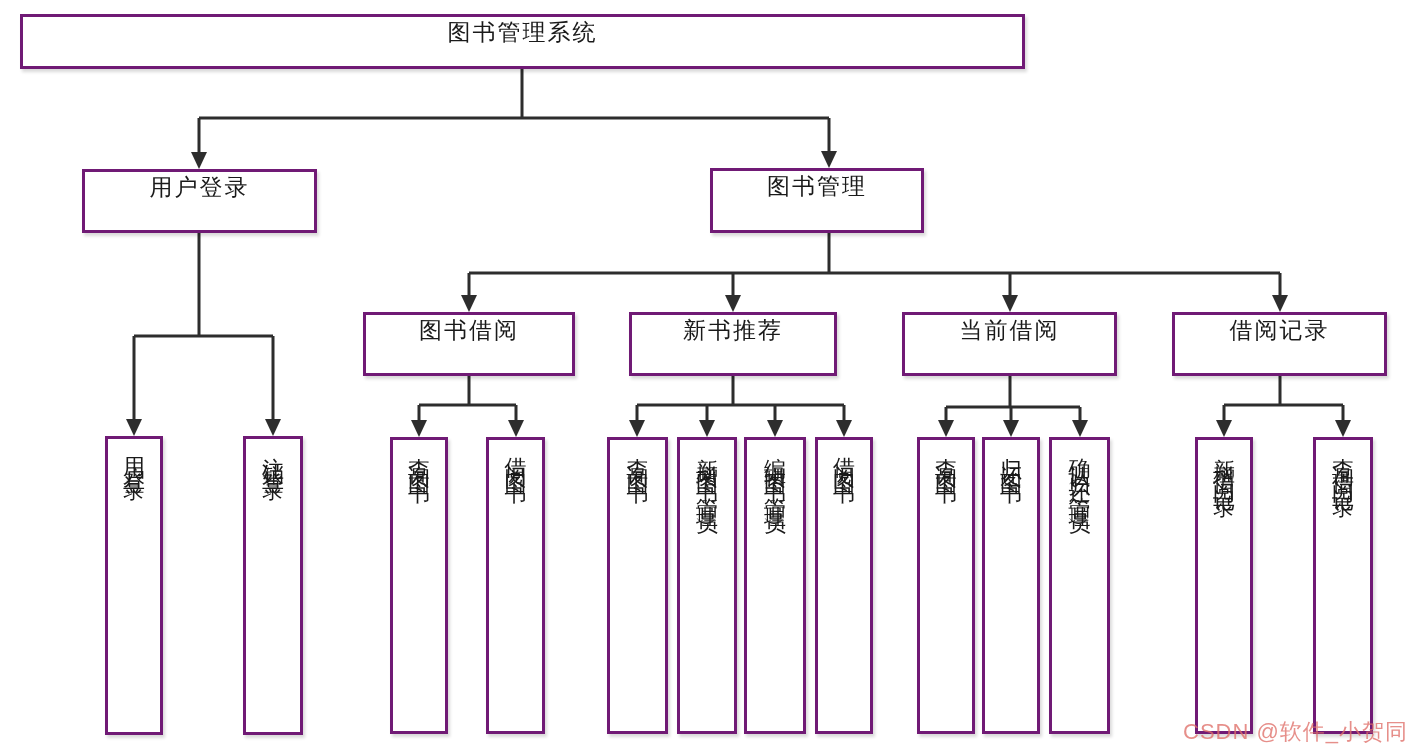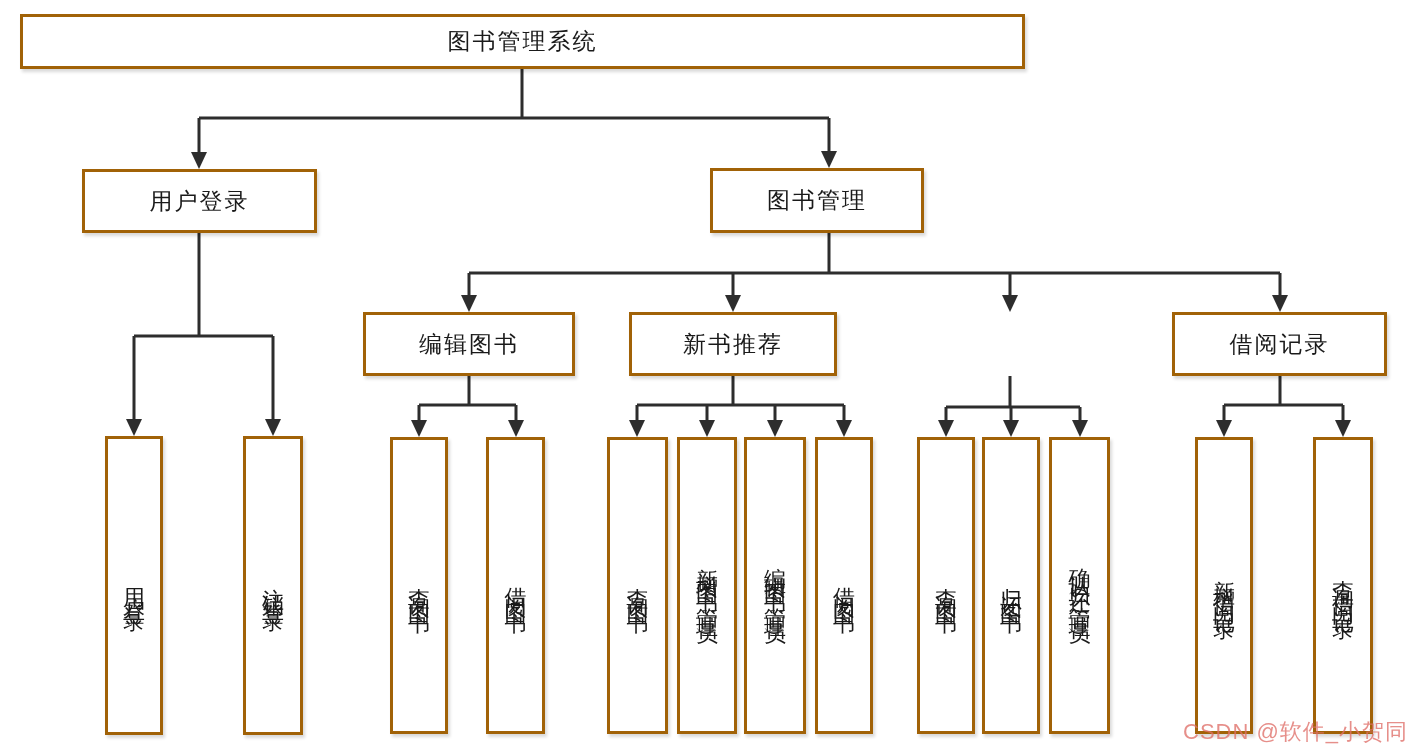--- a/index.html
+++ b/index.html
@@ -2,22 +2,22 @@
 <html><head>
 <meta charset="utf-8">
 <style>
   html,body{margin:0;padding:0;background:#ffffff;}
   #stage{
     position:relative;width:1405px;height:747px;background:#ffffff;overflow:hidden;
     font-family:"Liberation Sans","DejaVu Sans",sans-serif;color:#1a1a1a;
   }
   #wires{position:absolute;left:0;top:0;z-index:1;}
   .box{
-    position:absolute;z-index:2;background:#ffffff;border:3px solid #a16207;
-    box-sizing:border-box;display:flex;align-items:center;justify-content:center;
+    position:absolute;z-index:2;background:#ffffff;border:3px solid #701a75;
+    box-sizing:border-box;display:flex;align-items:flex-start;justify-content:center;
     box-shadow:2px 3px 3px rgba(0,0,0,0.15);
   }
   .hlabel{font-size:23px;letter-spacing:2px;white-space:nowrap;}
   .vbox .vlabel{
     writing-mode:vertical-rl;text-orientation:mixed;
     font-size:22px;letter-spacing:8px;line-height:1;white-space:nowrap;
   }
   #watermark{
     position:absolute;left:1183px;top:717px;z-index:3;
     font-size:22px;letter-spacing:1px;opacity:0.78;white-space:nowrap;
@@ -73,24 +73,27 @@
   </div>
 
   <div class="box" style="left:82px;top:169px;width:235px;height:64px">
     <span class="hlabel">用户登录</span>
   </div>
   <div class="box" style="left:710px;top:168px;width:214px;height:65px">
     <span class="hlabel">图书管理</span>
   </div>
 
   <div class="box" style="left:363px;top:312px;width:212px;height:64px">
-    <span class="hlabel">编辑图书</span>
+    <span class="hlabel">图书借阅</span>
   </div>
   <div class="box" style="left:629px;top:312px;width:208px;height:64px">
     <span class="hlabel">新书推荐</span>
+  </div>
+  <div class="box" style="left:902px;top:312px;width:215px;height:64px">
+    <span class="hlabel">当前借阅</span>
   </div>
   <div class="box" style="left:1172px;top:312px;width:215px;height:64px">
     <span class="hlabel">借阅记录</span>
   </div>
 
   <div class="box vbox" style="left:105px;top:436px;width:58px;height:299px">
     <span class="vlabel">用户登录</span>
   </div>
   <div class="box vbox" style="left:243px;top:436px;width:60px;height:299px">
     <span class="vlabel">注销登录</span>

